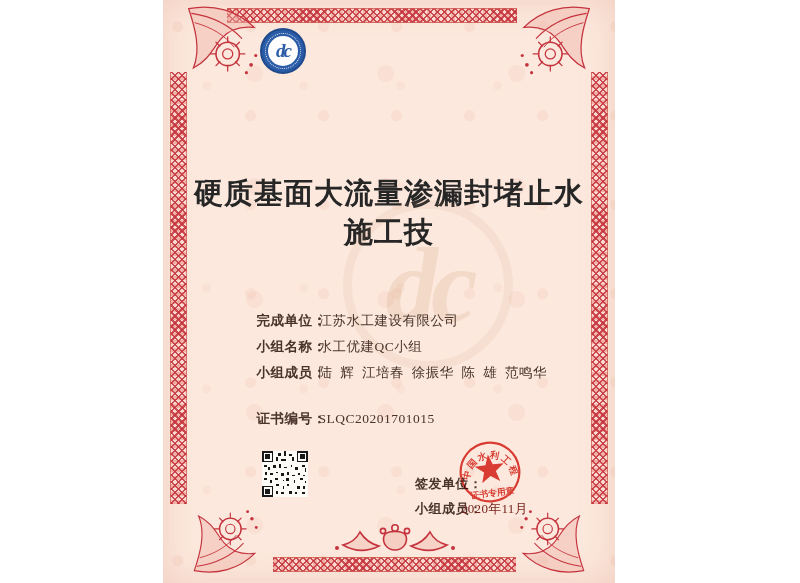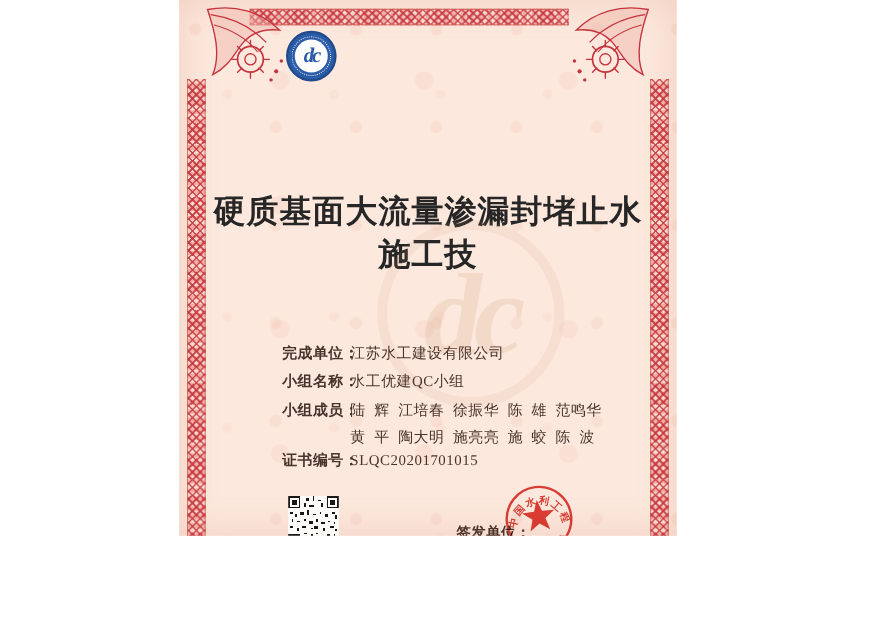--- a/index.html
+++ b/index.html
@@ -8,21 +8,21 @@
     background: #ffffff;
     position: relative;
     overflow: hidden;
     font-family: "Liberation Serif", serif;
   }
 
   
   .certificate {
     position: absolute;
     left: 163px; top: 0;
-    width: 452px; height: 487px;
+    width: 452px; height: 583px;
     background-color: #fce8dd;
     background-image:
       radial-gradient(circle at 20% 30%, rgba(236,170,150,.16) 0, rgba(236,170,150,.16) 5px, transparent 6px),
       radial-gradient(circle at 70% 65%, rgba(236,170,150,.13) 0, rgba(236,170,150,.13) 8px, transparent 9px),
       radial-gradient(circle at 45% 85%, rgba(236,170,150,.10) 0, rgba(236,170,150,.10) 4px, transparent 5px);
     background-size: 73px 89px, 131px 113px, 97px 101px;
     box-shadow: inset 0 0 34px rgba(214,142,120,.28);
     overflow: hidden;
   }
 
@@ -224,23 +224,20 @@
 
   <div class="field-row row-0">
     <span class="f-label">完成单位：</span><span class="f-value">江苏水工建设有限公司</span>
   </div>
   <div class="field-row row-1">
     <span class="f-label">小组名称：</span><span class="f-value">水工优建QC小组</span>
   </div>
   <div class="field-row row-2">
     <span class="f-label">小组成员：</span><span class="f-value">陆  辉  江培春  徐振华  陈  雄  范鸣华</span>
   </div>
-  <div class="field-row row-3">
-    <span class="f-label"></span><span class="f-value">黄  平  陶大明  施亮亮  施  蛟  陈  波</span>
-  </div>
   <div class="field-row row-4">
     <span class="f-label">证书编号：</span><span class="f-value">SLQC20201701015</span>
   </div>
 
   <svg class="qr" viewBox="0 0 29 29" shape-rendering="crispEdges">
     <rect width="29" height="29" fill="#fdfbf8"></rect>
     <path fill="#181818" d="M0 0h7v7H0z M22 0h7v7h-7z M0 22h7v7H0z"></path>
     <path fill="#fdfbf8" d="M1 1h5v5H1z M23 1h5v5h-5z M1 23h5v5H1z"></path>
     <path fill="#181818" d="M2 2h3v3H2z M24 2h3v3h-3z M2 24h3v3H2z"></path>
     <path fill="#181818" d="M10 1h2v2h-2z M14 0h1v3h-1z M17 2h2v1h-2z M9 4h1v2h-1z M12 5h3v1h-3z M19 4h1v2h-1z M1 9h2v1H1z M4 10h1v2H4z M7 9h2v2H7z M11 8h1v3h-1z M14 10h2v1h-2z M18 9h1v1h-1z M21 10h2v2h-2z M25 9h2v1h-2z M27 11h1v2h-1z M2 13h1v2H2z M5 14h2v1H5z M9 13h1v1H9z M12 14h2v2h-2z M16 13h1v2h-1z M19 15h2v1h-2z M23 14h1v1h-1z M26 15h1v1h-1z M1 17h2v1H1z M5 18h1v2H5z M8 17h2v1H8z M13 18h1v1h-1z M15 17h2v2h-2z M20 18h1v2h-1z M24 17h2v1h-2z M27 19h1v1h-1z M9 21h2v1H9z M13 22h1v2h-1z M16 21h1v1h-1z M22 22h2v2h-2z M26 22h1v2h-1z M9 25h1v2H9z M12 26h2v1h-2z M17 25h2v2h-2z M21 26h1v1h-1z M25 26h2v1h-2z"></path>

